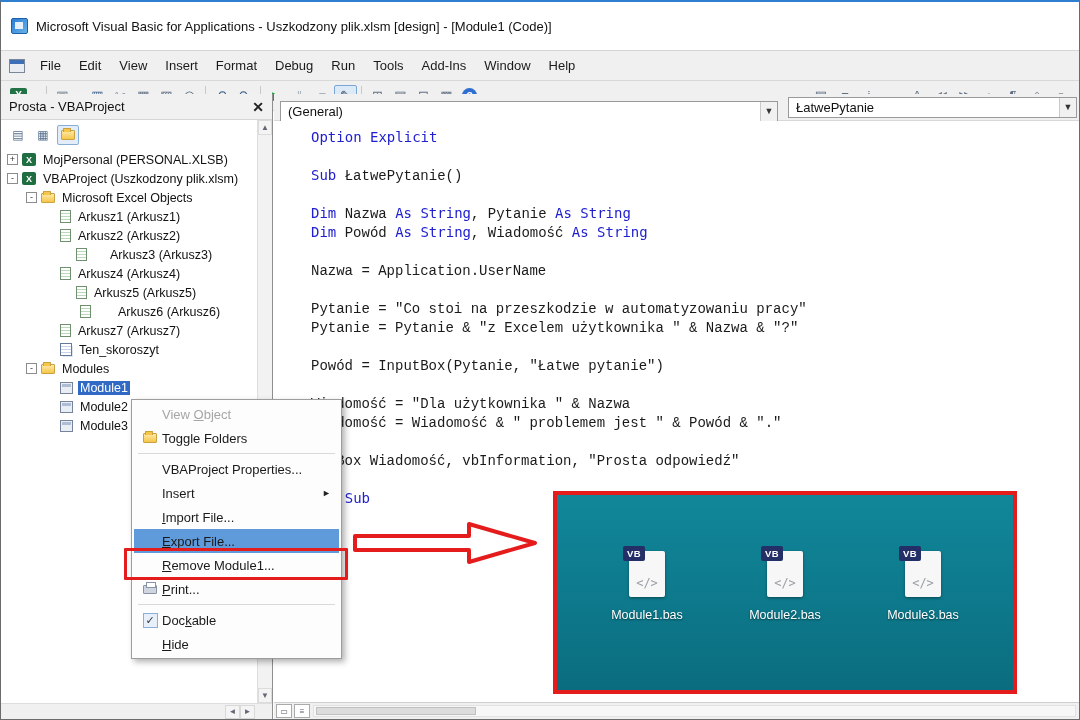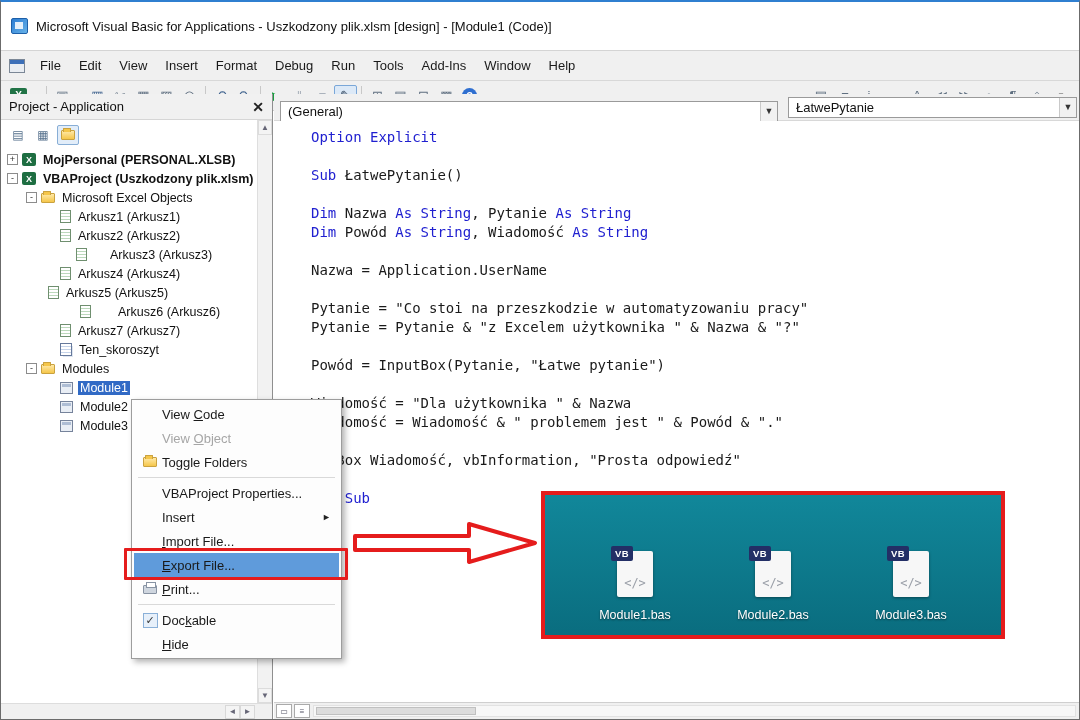--- a/index.html
+++ b/index.html
@@ -58,40 +58,40 @@
   .css-folder{width:14px;height:10px;background:linear-gradient(#ffe9a8,#f5c64a);border:1px solid #caa23f;border-radius:1px;position:relative;display:inline-block;}
   .css-folder::before{content:"";position:absolute;top:-3px;left:1px;width:6px;height:3px;background:#f5c64a;border:1px solid #caa23f;border-bottom:none;border-radius:1px 1px 0 0;}
 
   .tree{position:absolute;left:0;right:15px;top:30px;bottom:0;font-size:12.5px;overflow:hidden;}
   .trow{height:19px;display:flex;align-items:center;white-space:nowrap;}
   .texp{width:11px;height:11px;border:1px solid #8c8c8c;background:#fff;display:inline-flex;align-items:center;justify-content:center;font-size:9px;line-height:1;color:#333;margin-right:4px;flex:none;}
   .tind{width:15px;flex:none;display:inline-block;}
   .ticon{margin-right:5px;flex:none;display:inline-flex;align-items:center;justify-content:center;}
   .tlabel{padding:0 2px;color:#111;}
   .tlabel.selected{background:var(--selection-blue);color:#fff;}
-  .bold{font-weight:700;}
+  .bold{font-weight:400;}
   .ti-excel{width:14px;height:13px;background:#1e6e42;border-radius:2px;color:#fff;font-size:9px;font-weight:700;display:inline-flex;align-items:center;justify-content:center;}
   .ti-sheet{width:11px;height:13px;background:repeating-linear-gradient(180deg,#ffffff 0 2px,#bcd9bc 2px 3px);border:1px solid #6f8f6f;}
   .ti-book{width:12px;height:13px;background:repeating-linear-gradient(180deg,#ffffff 0 2px,#c6d4ea 2px 3px);border:1px solid #66799c;box-shadow:2px 2px 0 -1px #dfe6f0;}
   .ti-module{width:13px;height:12px;background:#e9eef5;border:1px solid #76839b;position:relative;}
   .ti-module::before{content:"";position:absolute;top:1px;left:1px;right:1px;height:3px;background:#aebdd4;}
   .pp-bottom{position:absolute;left:0;right:0;bottom:0;height:16px;background:#f0f0f0;border-top:1px solid #ddd;display:flex;align-items:center;justify-content:flex-end;padding-right:17px;}
   .hs-btn{width:15px;height:14px;display:flex;align-items:center;justify-content:center;font-size:8px;color:#667;background:#f4f4f4;border:1px solid #d8d8d8;}
 
   
   .code-panel{position:absolute;left:273px;top:0;right:0;bottom:0;background:#f0f0f0;}
   .combo-row{height:27px;display:flex;align-items:center;padding:2px 2px 2px 6px;gap:10px;background:#f0f0f0;border-bottom:1px solid #d8d8d8;}
   .combo{height:21px;background:#fff;border:1px solid #9a9a9a;display:flex;align-items:center;font-size:13px;padding-left:7px;color:#111;}
   .combo .arrow{margin-left:auto;width:17px;align-self:stretch;background:#f1f1f1;border-left:1px solid #c9c9c9;display:flex;align-items:center;justify-content:center;font-size:9px;color:#333;}
   .combo.obj{width:498px;flex:none;margin-top:8px;}
   .combo.proc{flex:1;}
   .code-view{position:absolute;top:27px;left:0;right:0;bottom:17px;background:#fff;overflow:hidden;font-family:"DejaVu Sans Mono","Liberation Mono",monospace;font-size:14px;line-height:19px;padding:7px 0 0 37px;white-space:pre;color:var(--code-text);}
   .cl{height:19px;}
   .kw{color:var(--keyword-blue);}
-  .tx{color:var(--code-text);}
+  .tx{color:var(--code-text);font-family:Liberation Mono, monospace;}
   .code-bottom{position:absolute;left:0;right:0;bottom:0;height:17px;background:#f0f0f0;border-top:1px solid #cfcfcf;display:flex;align-items:center;}
   .view-btn{width:16px;height:14px;background:#fff;border:1px solid #aaa;margin-left:2px;display:flex;align-items:center;justify-content:center;font-size:8px;color:#556;flex:none;}
   .htrack{flex:1;margin:1px 3px;background:#f7f7f7;border:1px solid #e2e2e2;height:12px;position:relative;}
   .hthumb{position:absolute;left:2px;top:1px;width:160px;height:8px;background:#dcdcdc;border:1px solid #c0c0c0;}
 
   
   .context-menu{position:absolute;left:130px;top:397px;width:211px;background:#fdfdfd;border:1px solid #9d9d9d;box-shadow:3px 3px 6px rgba(0,0,0,.3);padding:2px;z-index:30;font-size:13px;}
   .cm-item{height:24px;display:flex;align-items:center;padding:0 8px 0 4px;color:#1a1a1a;}
   .cm-gutter{width:24px;flex:none;display:flex;align-items:center;justify-content:center;}
   .cm-label{flex:1;}
@@ -102,21 +102,21 @@
   .cm-check{width:15px;height:15px;border:1px solid #8ab0d8;background:#e7f0fa;display:flex;align-items:center;justify-content:center;font-size:11px;color:#333;}
   .css-printer{width:14px;height:9px;background:#cfd6df;border:1px solid #8893a3;border-radius:1px;position:relative;display:inline-block;}
   .css-printer::before{content:"";position:absolute;top:-4px;left:2px;width:8px;height:4px;background:#fff;border:1px solid #8893a3;}
   .accel{text-decoration:underline;}
 
   
   .export-annotation{position:absolute;left:123px;top:546px;width:224px;height:32px;border:3px solid var(--annotation-red);z-index:40;border-radius:1px;}
   .arrow-annotation{position:absolute;left:350px;top:516px;width:190px;height:50px;z-index:25;}
 
   
-  .desktop{position:absolute;left:540px;top:489px;width:464px;height:148px;border:4px solid var(--annotation-red);background:linear-gradient(180deg,#11879a,#0a6d7f);z-index:20;}
+  .desktop{position:absolute;left:552px;top:489px;width:464px;height:203px;border:4px solid var(--annotation-red);background:linear-gradient(180deg,#11879a,#0a6d7f);z-index:20;}
   .files{position:absolute;left:0;right:0;top:56px;display:flex;justify-content:center;gap:58px;}
   .file{width:80px;display:flex;flex-direction:column;align-items:center;}
   .ficon{position:relative;width:36px;height:46px;background:#f7f7f7;border-radius:2px;box-shadow:0 1px 3px rgba(0,0,0,.4);}
   .fbadge{position:absolute;top:-5px;left:-6px;background:#232f66;color:#fff;font-size:9.5px;font-weight:700;padding:2px 4px;border-radius:2px;letter-spacing:.5px;}
   .fglyph{position:absolute;bottom:7px;left:0;right:0;text-align:center;color:#9a9fa8;font-size:12px;font-family:"DejaVu Sans Mono",monospace;}
   .flabel{margin-top:11px;color:#fff;font-size:12.5px;text-shadow:0 1px 2px rgba(0,0,0,.55);}
 </style>
 </head>
 <body>
 
@@ -182,21 +182,21 @@
       <div class="tb tb-r">¶</div>
       <div class="tb tb-r">◇</div>
     </div>
   <div class="tb-chevron">▾</div>
 </div>
 
 <div class="main">
 
   <div class="project-panel">
     <div class="panel-header">
-      <span>Project - Application</span>
+      <span>Prosta - VBAProject</span>
       <span class="panel-close">✕</span>
     </div>
     <div class="panel-body">
       <div class="panel-tools" id="panel-tools">
           <div class="ptool">
             <span class="pt-glyph">▤</span>
           </div>
           <div class="ptool">
             <span class="pt-glyph">▦</span>
           </div>
@@ -233,21 +233,21 @@
           <div class="trow" style="padding-left: 44px; gap: 16px;">
             <span class="tind"></span>
             <span class="ticon ti-sheet"></span>
             <span class="tlabel">Arkusz3 (Arkusz3)</span>
           </div>
           <div class="trow" style="padding-left: 44px;">
             <span class="tind"></span>
             <span class="ticon ti-sheet"></span>
             <span class="tlabel">Arkusz4 (Arkusz4)</span>
           </div>
-          <div class="trow" style="padding-left: 32px;">
+          <div class="trow" style="padding-left: 60px;">
             <span class="tind"></span>
             <span class="ticon ti-sheet"></span>
             <span class="tlabel">Arkusz5 (Arkusz5)</span>
           </div>
           <div class="trow" style="padding-left: 44px; gap: 20px;">
             <span class="tind"></span>
             <span class="ticon ti-sheet"></span>
             <span class="tlabel">Arkusz6 (Arkusz6)</span>
           </div>
           <div class="trow" style="padding-left: 44px;">
@@ -308,24 +308,20 @@
       <span class="view-btn">▭</span>
       <span class="view-btn">≡</span>
       <span class="htrack">
           <span class="hthumb"></span>
         </span>
     </div>
   </div>
 </div>
 
 <div class="context-menu" id="ctx-items">
-    <div class="cm-item">
-      <span class="cm-gutter"></span>
-      <span class="cm-label">View <span class="accel">C</span>ode</span>
-    </div>
     <div class="cm-item disabled">
       <span class="cm-gutter"></span>
       <span class="cm-label">View <span class="accel">O</span>bject</span>
     </div>
     <div class="cm-item">
       <span class="cm-gutter">
         <span class="css-folder"></span>
       </span>
       <span class="cm-label">Toggle Folders</span>
     </div>
@@ -339,20 +335,24 @@
       <span class="cm-label">Insert</span>
       <span class="cm-arrow">►</span>
     </div>
     <div class="cm-item">
       <span class="cm-gutter"></span>
       <span class="cm-label"><span class="accel">I</span>mport File...</span>
     </div>
     <div class="cm-item selected">
       <span class="cm-gutter"></span>
       <span class="cm-label"><span class="accel">E</span>xport File...</span>
+    </div>
+    <div class="cm-item">
+      <span class="cm-gutter"></span>
+      <span class="cm-label"><span class="accel">R</span>emove Module1...</span>
     </div>
     <div class="cm-item">
       <span class="cm-gutter">
         <span class="css-printer"></span>
       </span>
       <span class="cm-label"><span class="accel">P</span>rint...</span>
     </div>
     <div class="cm-sep"></div>
     <div class="cm-item">
       <span class="cm-gutter">

